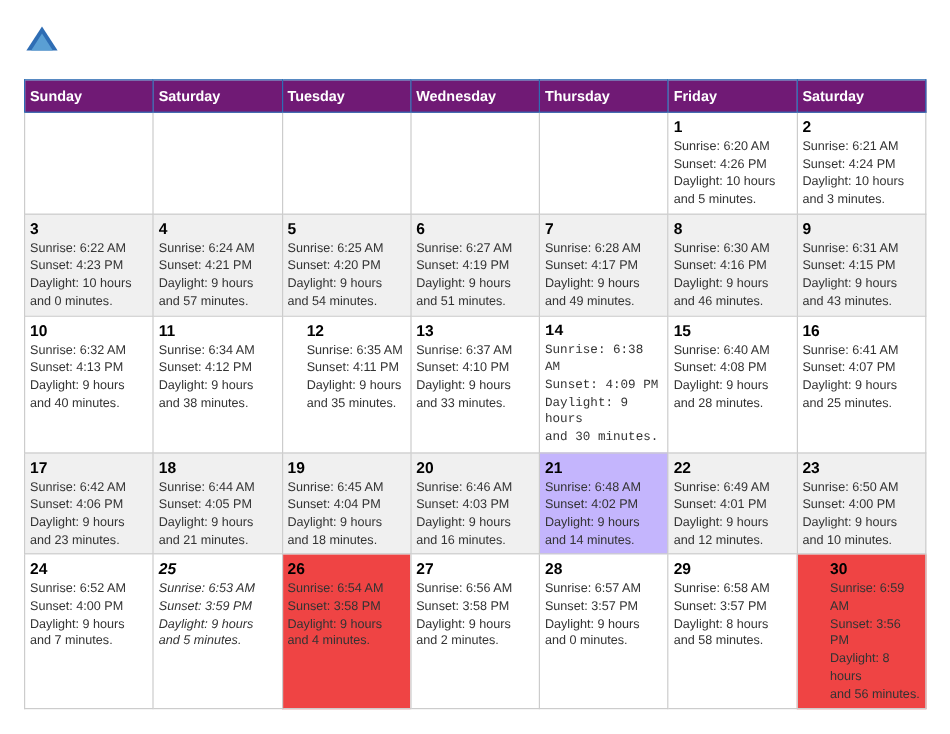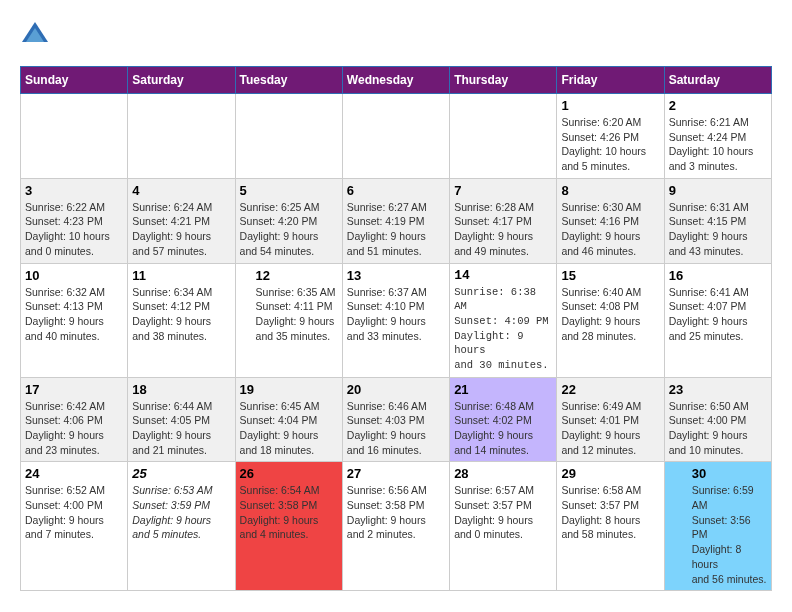--- a/index.html
+++ b/index.html
@@ -337,21 +337,21 @@
 Daylight: 9 hours
 and 0 minutes.</div>
         </td>
         <td style="background: rgb(255, 255, 255);">
           <span class="day-number">29</span>
           <div class="day-info" style="white-space: pre-line;">Sunrise: 6:58 AM
 Sunset: 3:57 PM
 Daylight: 8 hours
 and 58 minutes.</div>
         </td>
-        <td style="background: #7dd3fc; padding-left: 27px;">
+        <td style="background: #ef4444; padding-left: 27px;">
           <span class="day-number">30</span>
           <div class="day-info" style="white-space: pre-line;">Sunrise: 6:59 AM
 Sunset: 3:56 PM
 Daylight: 8 hours
 and 56 minutes.</div>
         </td>
       </tr>
     </tbody>
 </table>
 

